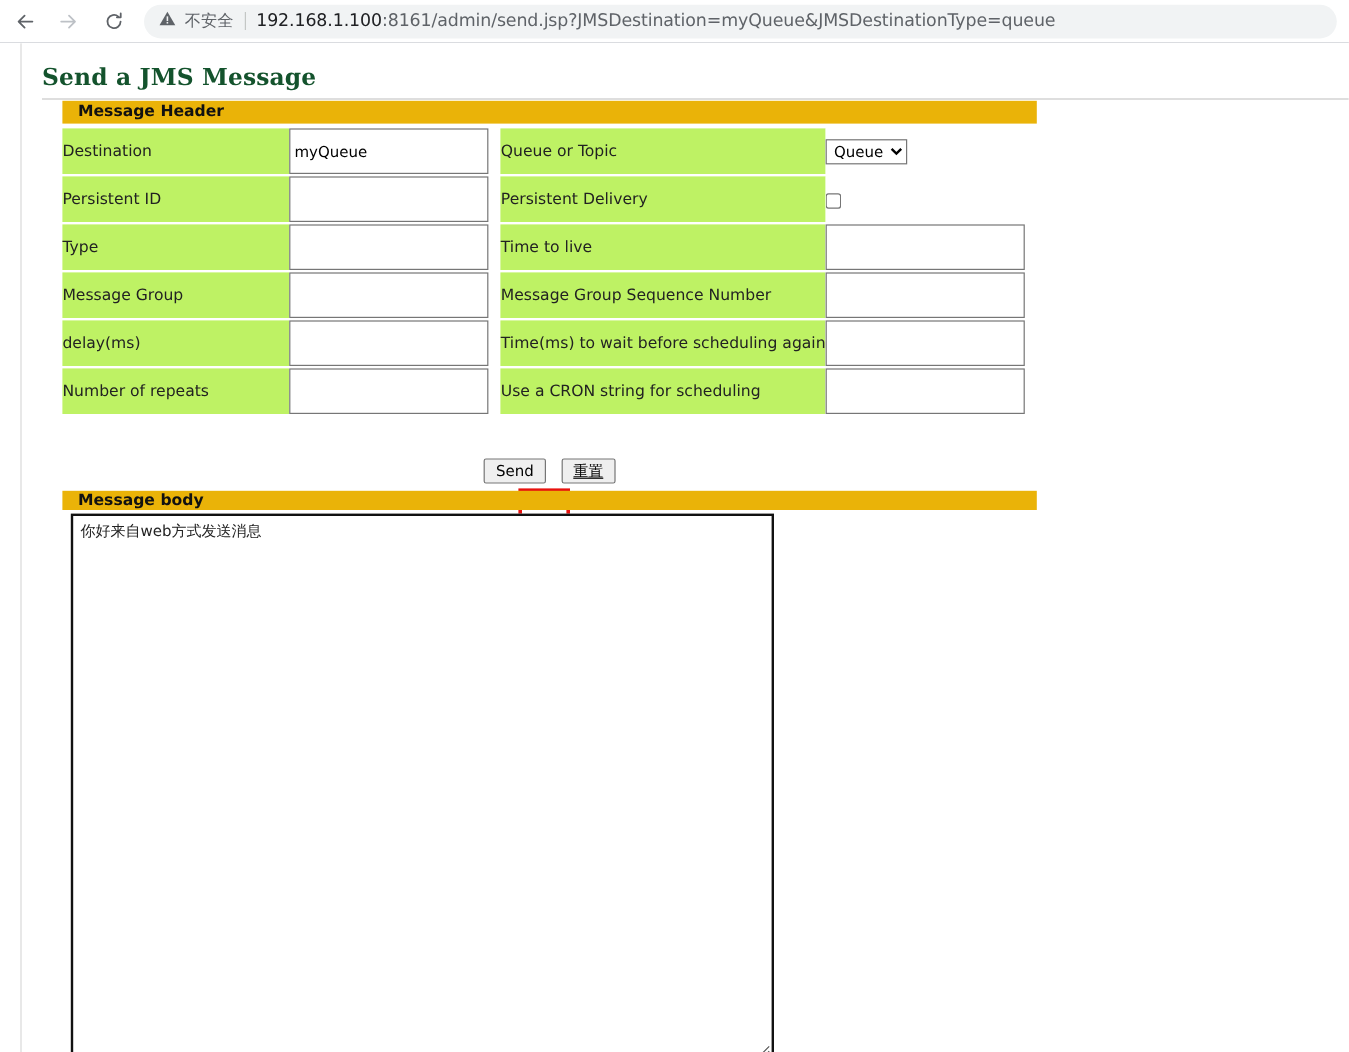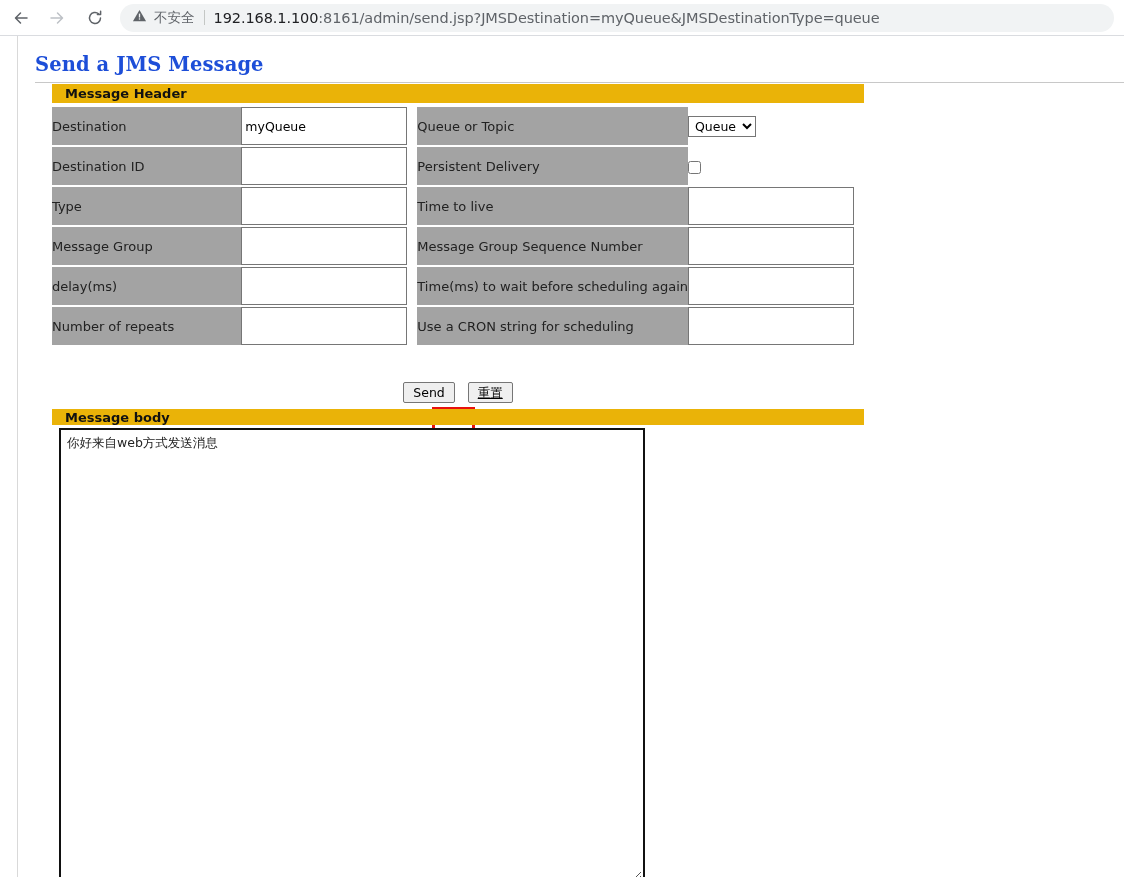--- a/index.html
+++ b/index.html
@@ -83,21 +83,21 @@
     width: 1105px; height: 841px;
     background: #ffffff;
   }
 
   #page-title {
     position: absolute;
     left: 16px; top: 17px;
     font-family: "DejaVu Serif", "Liberation Serif", serif;
     font-weight: bold;
     font-size: 19.5px;
-    color: #1d4ed8;
+    color: #14532d;
     letter-spacing: 0.1px;
     white-space: nowrap;
   }
   #title-rule {
     position: absolute;
     left: 16px; top: 46px;
     width: 1089px; height: 1px;
     background: #c8c8c8;
   }
 
@@ -127,21 +127,21 @@
     width: 812px;
     border-collapse: separate;
     border-spacing: 0 2px;
   }
   #header-table td {
     padding: 0;
     vertical-align: middle;
     height: 29px;
   }
   td.lbl {
-    background: #a3a3a3;
+    background: #bef264;
     font-size: 13px;
     color: #222222;
     padding-left: 12px;
     white-space: nowrap;
   }
   td.lbl-left { width: 196px; }
   td.lbl-right { width: 262px; padding-left: 6px; }
   td.fld { background: #ffffff; width: 177px; padding-left: 7px; }
   td.fld-right { background: #ffffff; width: 177px; padding-left: 7px; }
 
@@ -281,21 +281,21 @@
 
     <table id="header-table">
       <tbody>
           <tr>
             <td class="lbl lbl-left">Destination</td>
             <td class="fld"><input type="text" class="txt" value="myQueue" style=""></td>
             <td class="lbl lbl-right">Queue or Topic</td>
             <td class="fld-right"><select class="sel"><option>Queue</option><option>Topic</option></select></td>
           </tr>
           <tr>
-            <td class="lbl lbl-left">Destination ID</td>
+            <td class="lbl lbl-left">Persistent ID</td>
             <td class="fld"><input type="text" class="txt" value="" style=""></td>
             <td class="lbl lbl-right">Persistent Delivery</td>
             <td class="fld-right"><input type="checkbox" class="chk" style=""></td>
           </tr>
           <tr>
             <td class="lbl lbl-left">Type</td>
             <td class="fld"><input type="text" class="txt" value="" style=""></td>
             <td class="lbl lbl-right">Time to live</td>
             <td class="fld-right"><input type="text" class="txt" value="" style=""></td>
           </tr>

